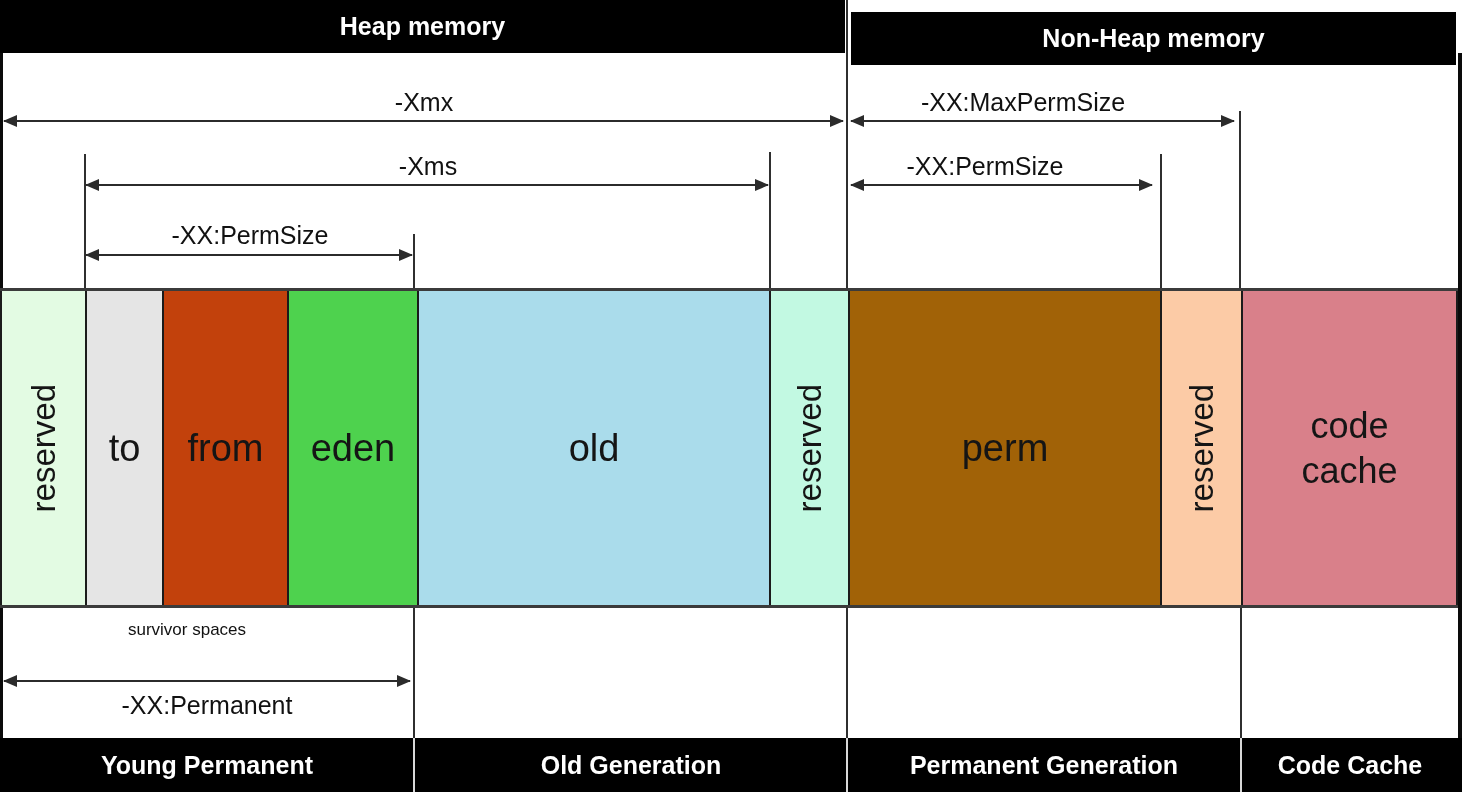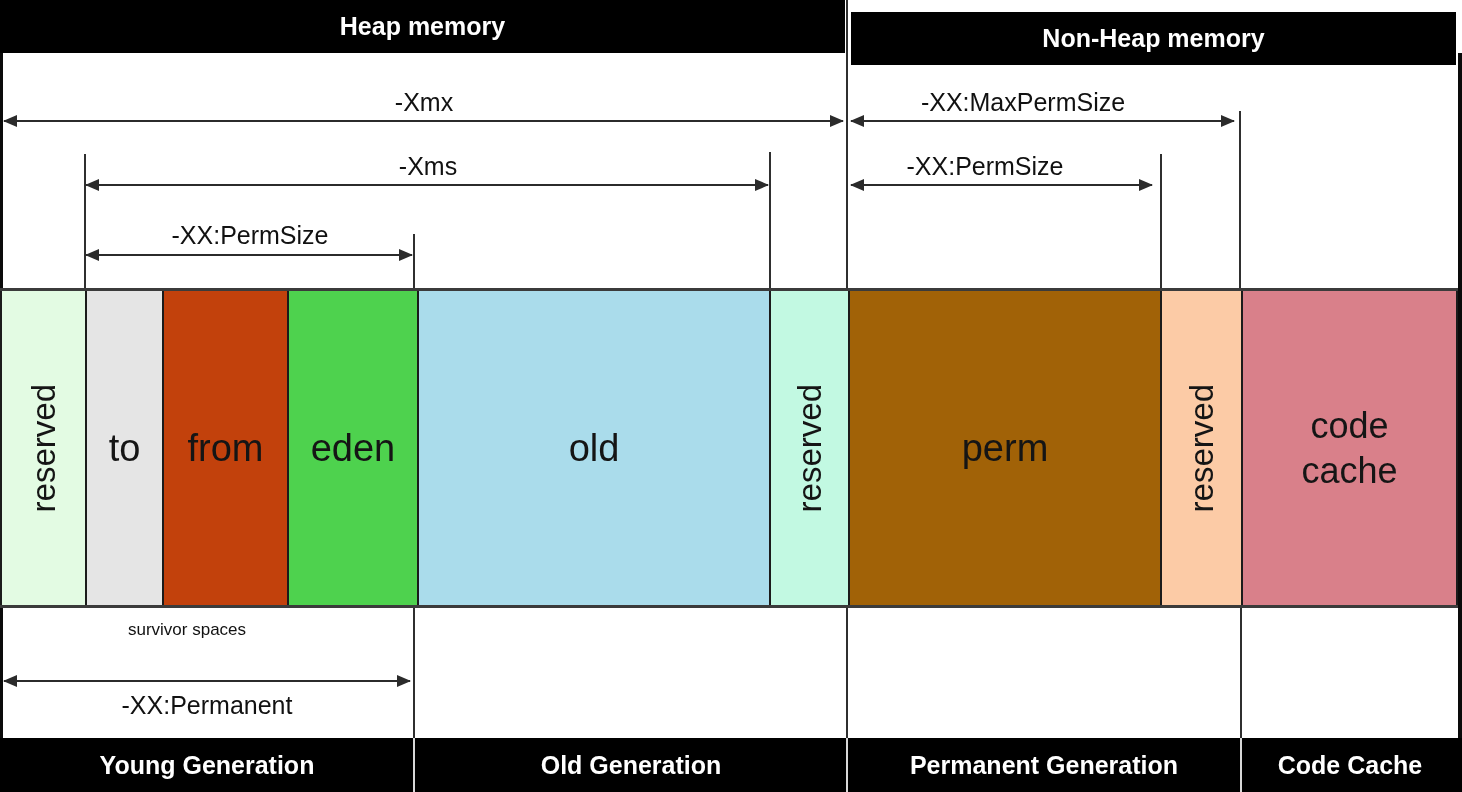--- a/index.html
+++ b/index.html
@@ -118,21 +118,21 @@
   <div class="alabel small" style="left:187px;top:620px;">survivor spaces</div>
 
   <div class="harrow" style="left:4px;top:680px;width:406px;"></div>
   <div class="alabel" style="left:207px;top:691px;">-XX:Permanent</div>
 
   <div class="vline" style="left:413px;top:608px;height:130px;"></div>
   <div class="vline" style="left:846px;top:608px;height:130px;"></div>
   <div class="vline" style="left:1240px;top:608px;height:130px;"></div>
 
   <div class="bar" style="left:0;top:738px;width:1462px;height:54px;">
-    <span class="flabel" style="left:207px;">Young Generation</span>
+    <span class="flabel" style="left:207px;">Young Permanent</span>
     <span class="flabel" style="left:631px;">Old Generation</span>
     <span class="flabel" style="left:1044px;">Permanent Generation</span>
     <span class="flabel" style="left:1350px;">Code Cache</span>
   </div>
   <div class="vline-light" style="left:413px;top:738px;height:54px;"></div>
   <div class="vline-light" style="left:846px;top:738px;height:54px;"></div>
   <div class="vline-light" style="left:1240px;top:738px;height:54px;"></div>
 
 </div>
 

